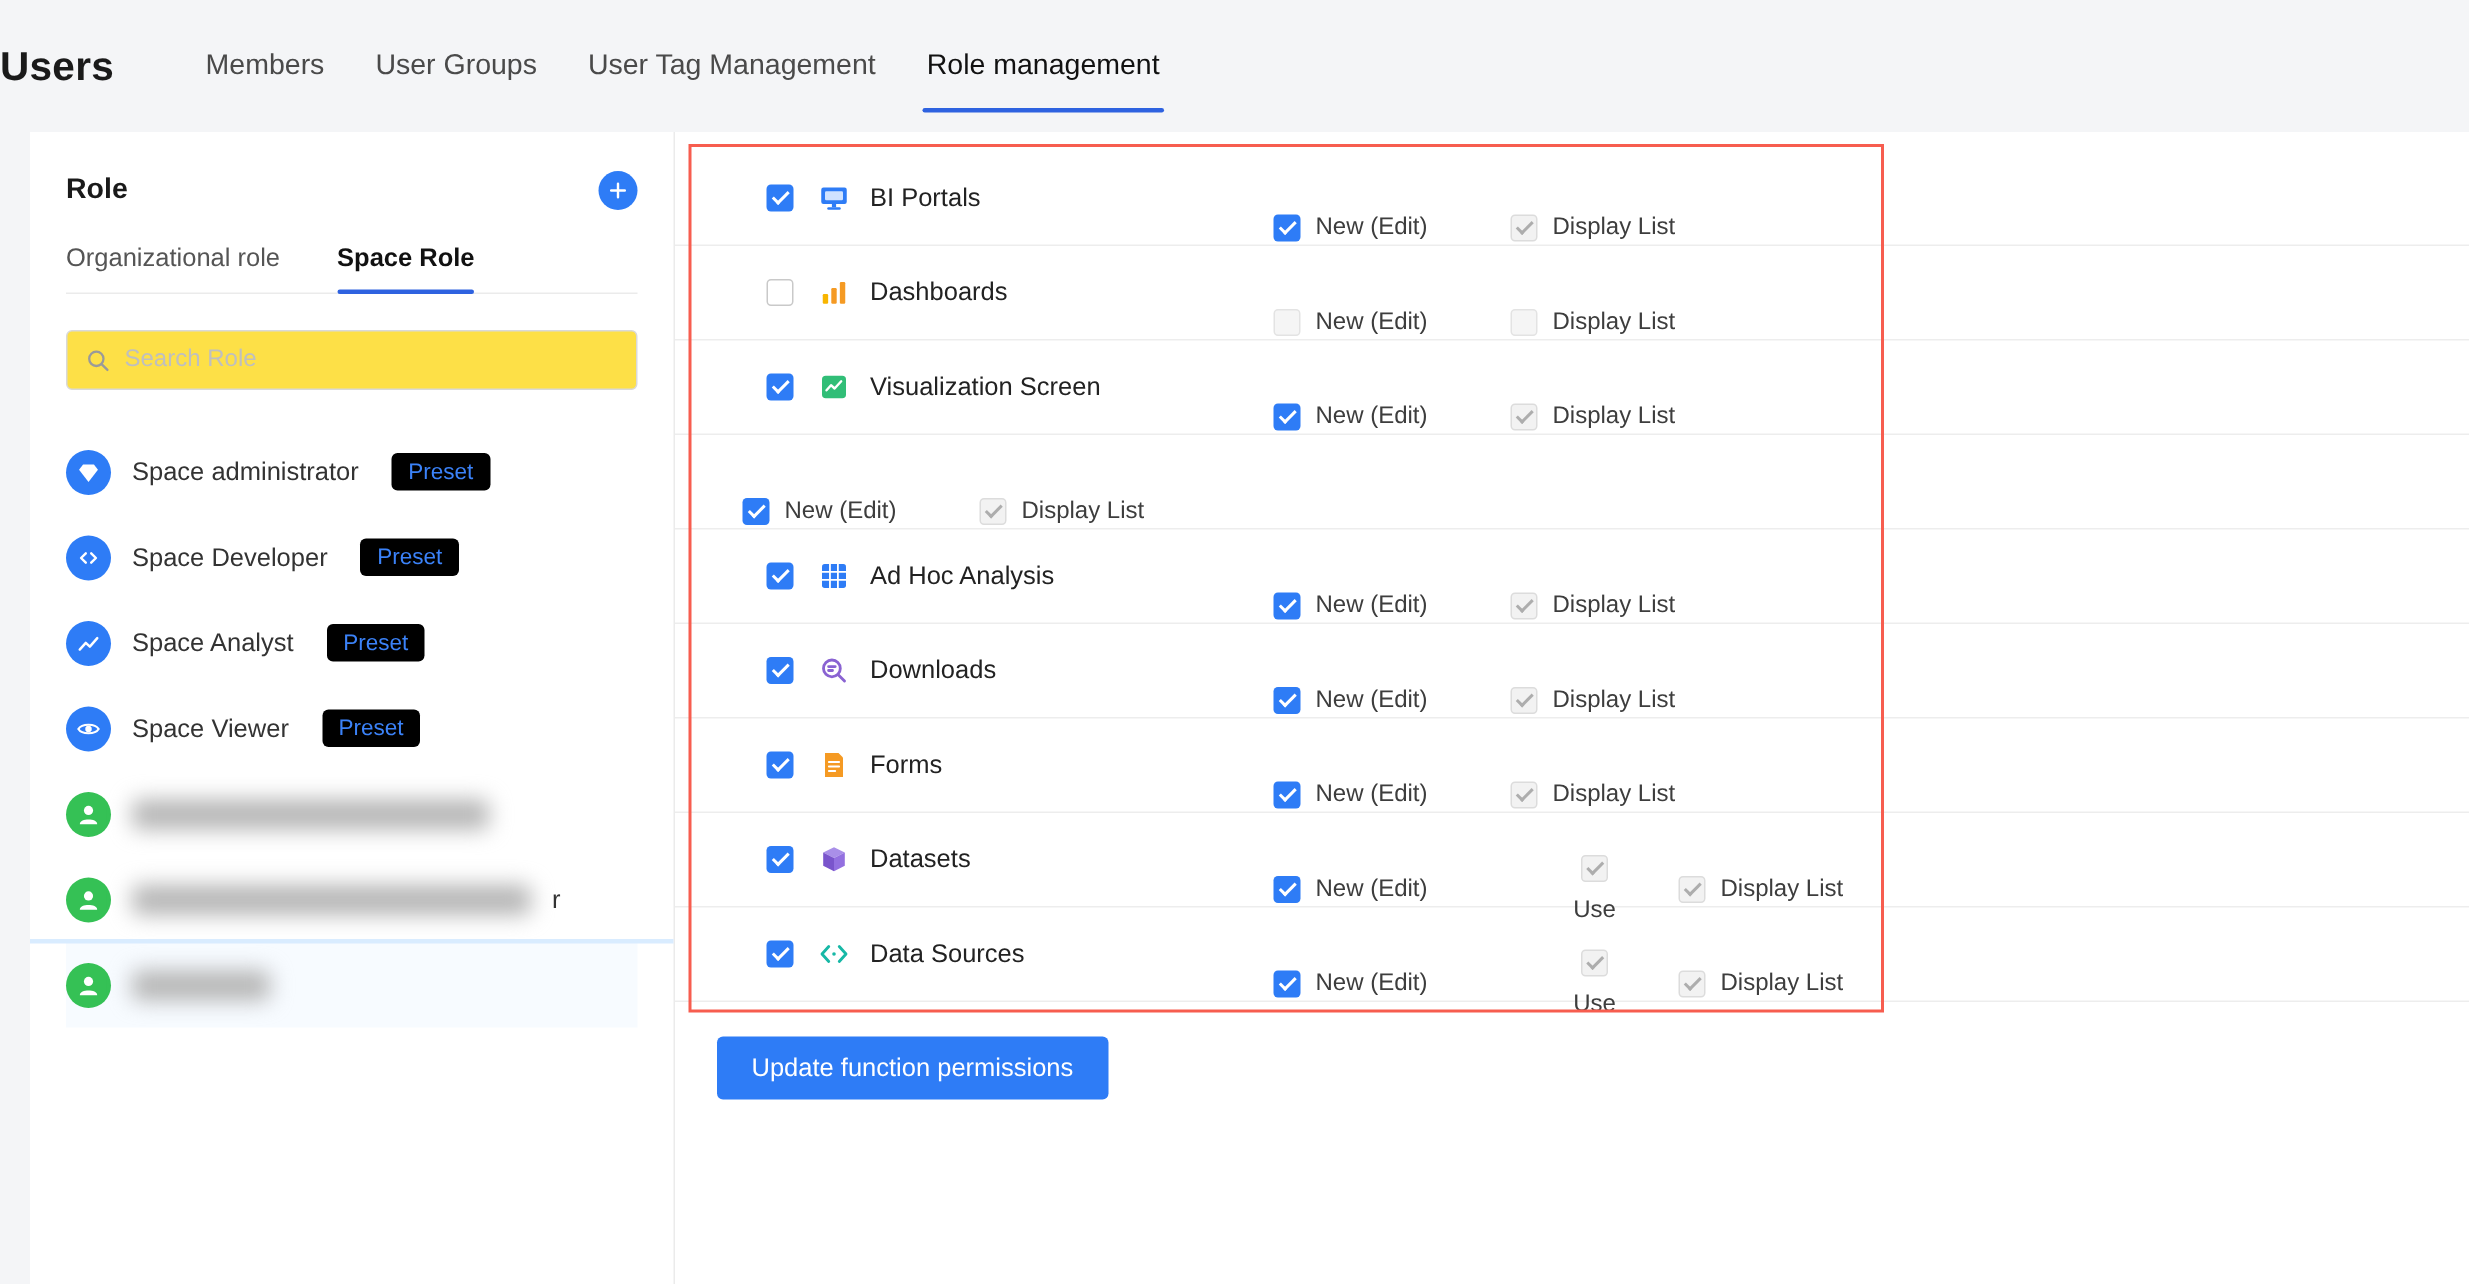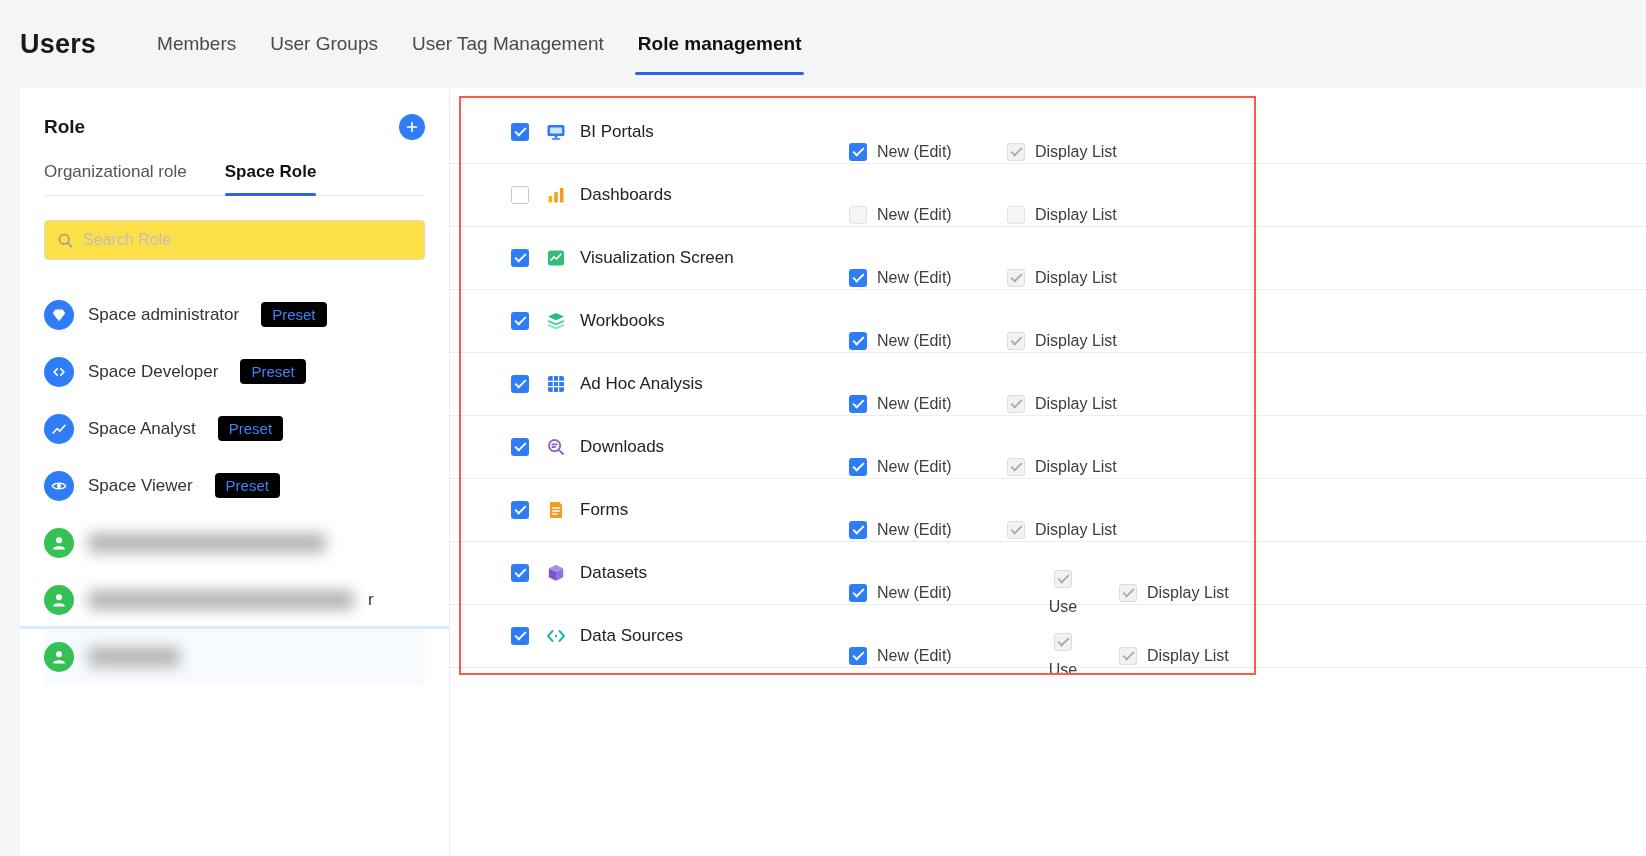--- a/index.html
+++ b/index.html
@@ -6,25 +6,25 @@
   html,body { width:1646px; height:856px; }
   body {
     font-family:"Liberation Sans","DejaVu Sans",sans-serif;
     background:#f4f5f7;
     color:#222;
     overflow:hidden;
   }
   .page { width:1646px; height:856px; display:flex; flex-direction:column; }
 
   
-  header { height:88px; display:flex; align-items:center; padding-left:20px; flex:0 0 auto;text-align:right; }
+  header { height:88px; display:flex; align-items:center; flex:0 0 auto;text-align:right; }
   .page-title { font-size:27px; font-weight:bold; color:#1a1a1a; margin-right:44px; letter-spacing:.2px; }
   .htabs { display:flex; height:100%; }
   .htab { position:relative; display:flex; align-items:center; height:100%; padding:0 17px; font-size:19px; color:#4a4a4a; cursor:pointer; }
-  .htab.active { color:#111; font-weight:bold; }
+  .htab.active { color:#111; font-weight:normal; }
   .htab.active::after { content:""; position:absolute; left:14px; right:14px; bottom:13px; height:3px; border-radius:2px; background:#2e62e0; }
 
   
   .content { flex:1; display:flex; min-height:0; }
   .sidebar { margin-left:20px; width:430px; background:#fff; border-right:1px solid #ebebeb; padding:0 24px; flex:0 0 auto; }
   main { flex:1; background:#fff; min-width:0; position:relative; }
 
   
   .panel-head { padding-top:26px; display:flex; align-items:center; justify-content:space-between; }
   .panel-title { font-size:19px; font-weight:bold; color:#1a1a1a; }
@@ -256,31 +256,20 @@
               <div class="perm-cell">
                 <span class="cb cb-checked"></span>
                 <span class="cell-label">New (Edit)</span>
               </div>
               <div class="perm-cell">
                 <span class="cb cb-disabled-checked"></span>
                 <span class="cell-label">Display List</span>
               </div>
             </div>
             <div class="perm-row">
-              <div class="perm-left">
-                <span class="cb cb-checked"></span>
-                <span class="mod-icon">
-                  <svg viewBox="0 0 20 20">
-                    <path d="M10 2l8 3.6-8 3.6-8-3.6z" fill="#27b987"></path>
-                    <path d="M2 9.8l8 3.6 8-3.6" fill="none" stroke="#53cf9f" stroke-width="2"></path>
-                    <path d="M2 13.8l8 3.6 8-3.6" fill="none" stroke="#8fe0c0" stroke-width="2"></path>
-                  </svg>
-                </span>
-                <span class="mod-name">Workbooks</span>
-              </div>
               <div class="perm-cell">
                 <span class="cb cb-checked"></span>
                 <span class="cell-label">New (Edit)</span>
               </div>
               <div class="perm-cell">
                 <span class="cb cb-disabled-checked"></span>
                 <span class="cell-label">Display List</span>
               </div>
             </div>
             <div class="perm-row">
@@ -389,16 +378,17 @@
                 <span class="cb cb-disabled-checked"></span>
                 <span class="cell-label">Use</span>
               </div>
               <div class="perm-cell">
                 <span class="cb cb-disabled-checked"></span>
                 <span class="cell-label">Display List</span>
               </div>
             </div>
           </div>
       </div>
+      <button class="update-btn">Update function permissions</button>
     </main>
 
   </div>
 </div>
 
 </body></html>

